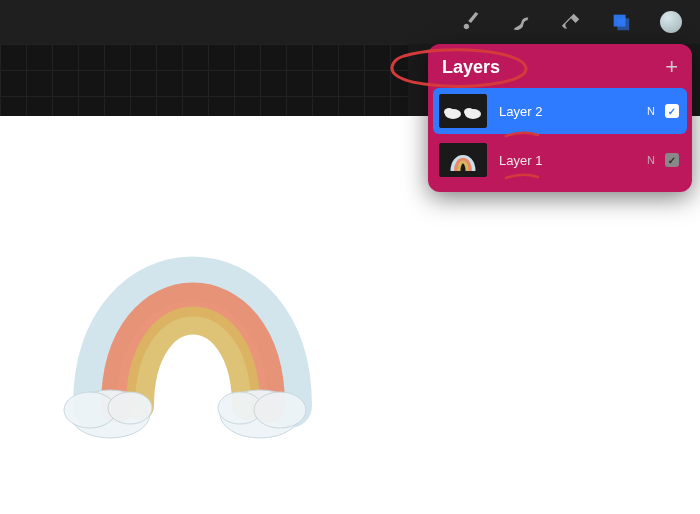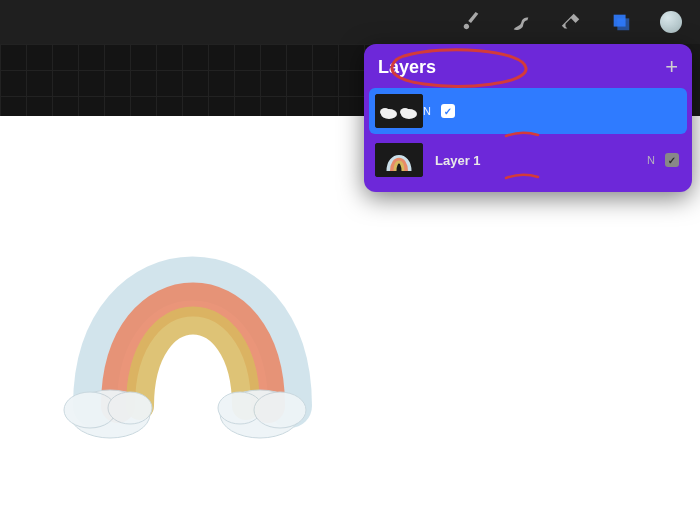--- a/index.html
+++ b/index.html
@@ -64,22 +64,22 @@
     bottom: 0;
     background: #fff;
   }
   .canvas svg { width: 100%; height: 100%; }
 
   
   .layers-panel {
     position: absolute;
     top: 44px;
     right: 8px;
-    width: 328px;
-    background: #6d28d9;
+    width: 264px;
+    background: #be185d;
     border-radius: 12px;
     overflow: visible;
     box-shadow: 0 6px 24px rgba(0,0,0,0.5);
     z-index: 5;
   }
   .panel-header {
     display: flex;
     justify-content: space-between;
     align-items: center;
     padding: 12px 14px 10px 14px;
@@ -118,21 +118,21 @@
     overflow: hidden;
   }
   .layer-thumb svg { width: 100%; height: 100%; }
   .layer-thumb.bg { background: #fff; }
   .layer-label {
     flex: 1;
     margin-left: 12px;
     font-size: 13px;
     color: #fff;
   }
-  .layer-row:not(.selected) .layer-label { color: #e8e8e8; font-weight: bold; }
+  .layer-row:not(.selected) .layer-label { color: #e8e8e8; }
   .layer-mode {
     font-size: 11px;
     color: #ffffff;
     margin-right: 10px;
     opacity: 0.9;
   }
   .layer-row:not(.selected) .layer-mode { color: #bdbdbd; }
   .layer-check {
     width: 14px;
     height: 14px;
@@ -242,20 +242,21 @@
         <svg viewBox="0 0 48 34">
           <rect width="48" height="34" fill="#1a1a1a"></rect>
           <g fill="#f0f0f0">
             <ellipse cx="14" cy="20" rx="8" ry="5"></ellipse>
             <ellipse cx="10" cy="18" rx="5" ry="4"></ellipse>
             <ellipse cx="34" cy="20" rx="8" ry="5"></ellipse>
             <ellipse cx="30" cy="18" rx="5" ry="4"></ellipse>
           </g>
         </svg>
       </div>
+      <span class="layer-label">Layer 2</span>
       <span class="layer-mode">N</span>
       <span class="layer-check"></span>
     </div>
 
     <div class="layer-row">
       <div class="layer-thumb">
         <svg viewBox="0 0 48 34">
           <rect width="48" height="34" fill="#1a1a1a"></rect>
           <path d="M14 28 C14 10 34 10 34 28" stroke="#cadfe9" stroke-width="5" fill="none"></path>
           <path d="M17 28 C17 13 31 13 31 28" stroke="#e88a6a" stroke-width="4" fill="none"></path>

